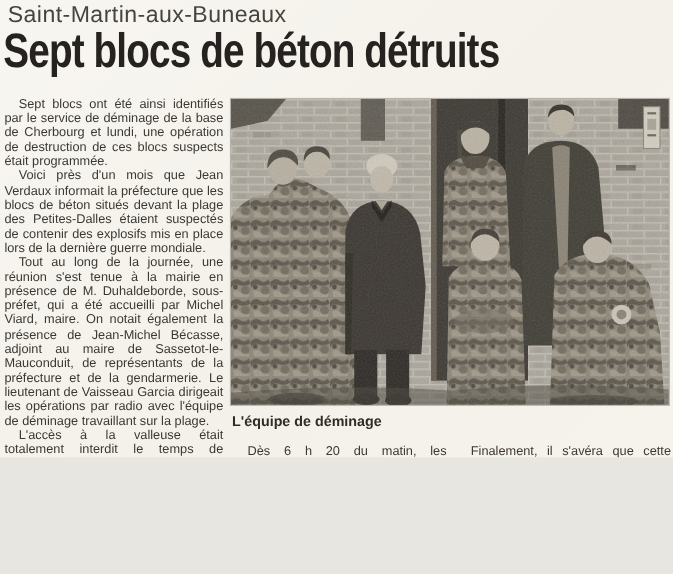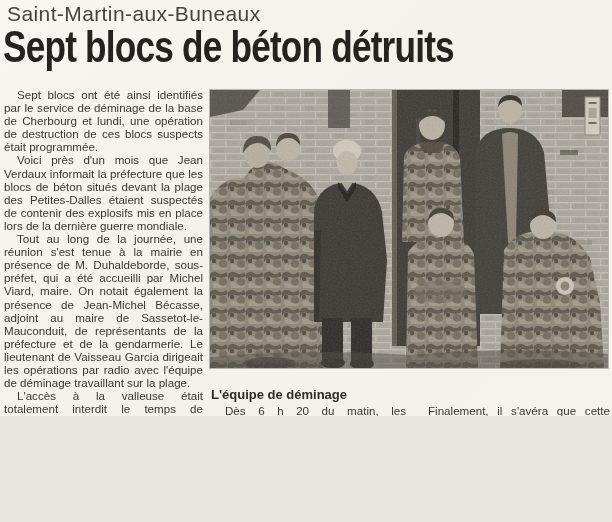--- a/index.html
+++ b/index.html
@@ -36,21 +36,21 @@
   .col-right{left:415px;top:404px;width:195px;}
   .photo{
     position:absolute;left:210px;top:90px;width:398px;height:278px;
     margin:0;padding:0;
     box-shadow:0 0 0 1px rgba(70,64,56,.35);
     background:#b1aca2;
   }
   .photo svg{display:block;}
   .caption{
     position:absolute;left:211px;top:375px;
-    font-size:13px;font-weight:700;color:#2f2b26;margin-top:12px;
+    font-size:13px;font-weight:700;color:#2f2b26;
   }
 </style>
 </head>
 <body>
 
 <div class="page">
 
   <div class="kicker">Saint-Martin-aux-Buneaux</div>
 
   <h1 class="headline">Sept blocs de béton détruits</h1>

